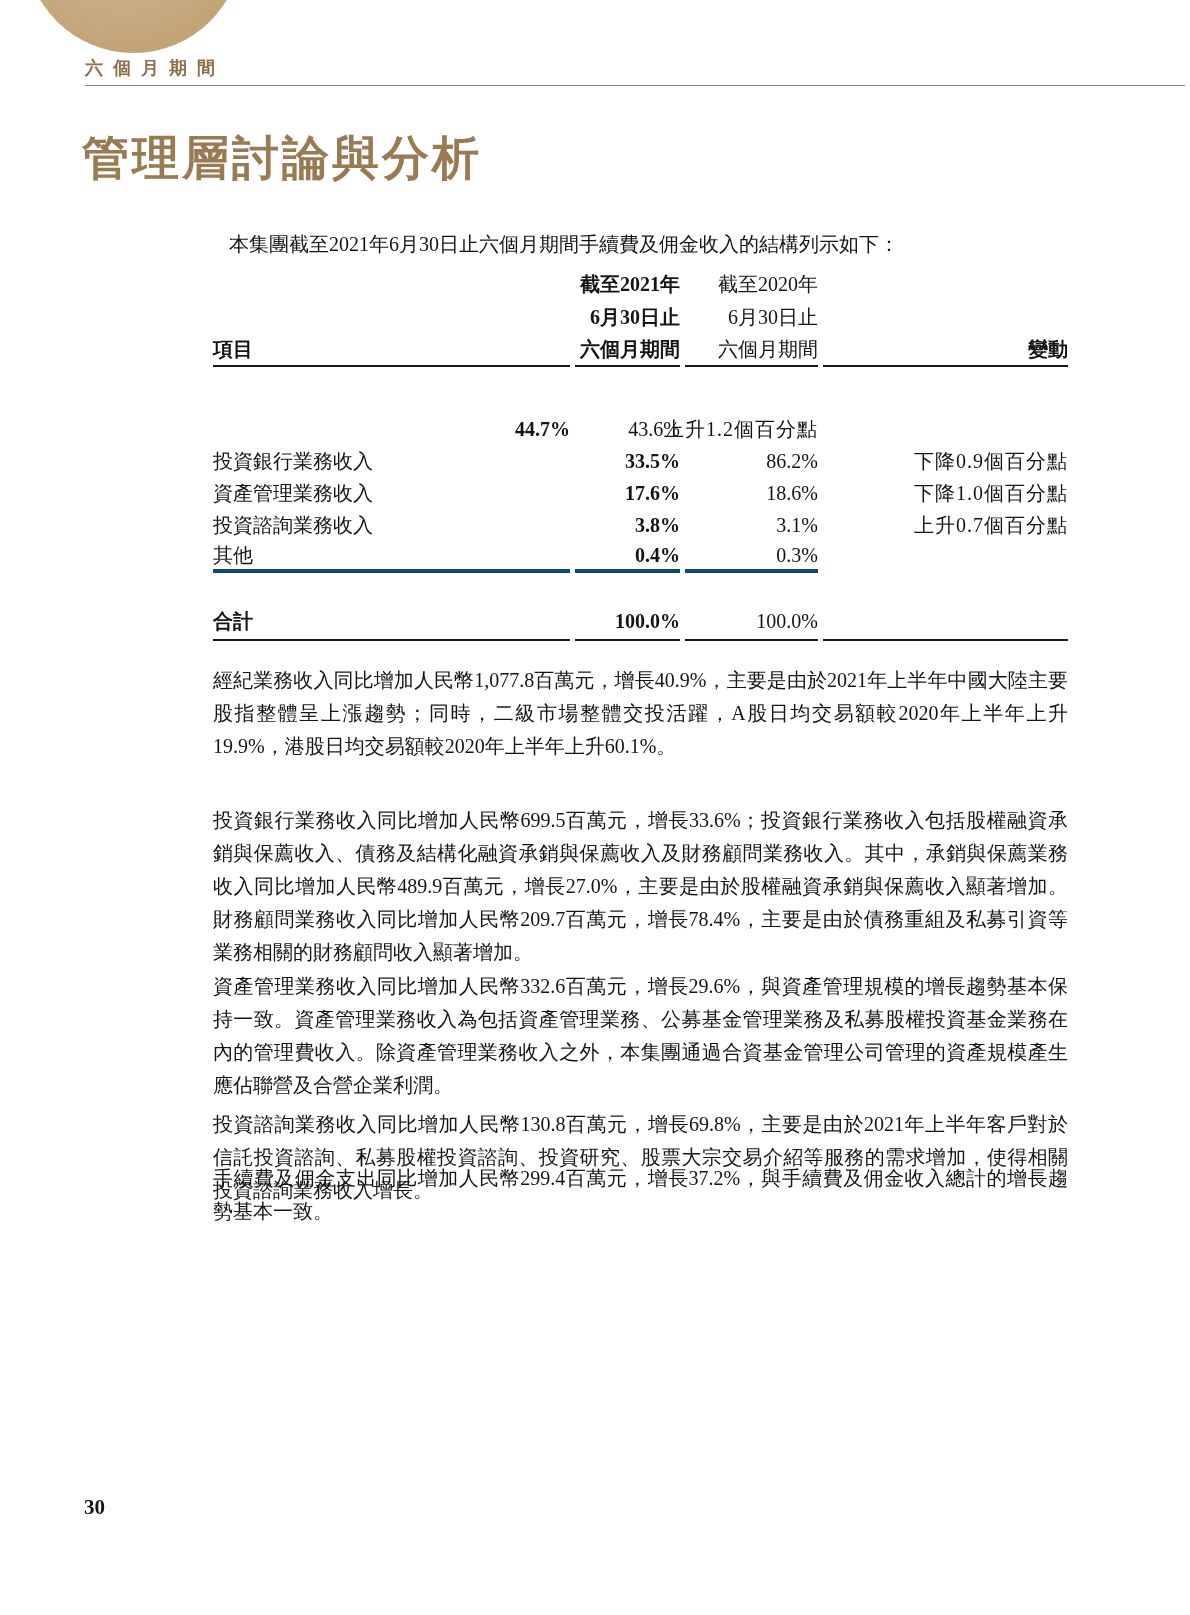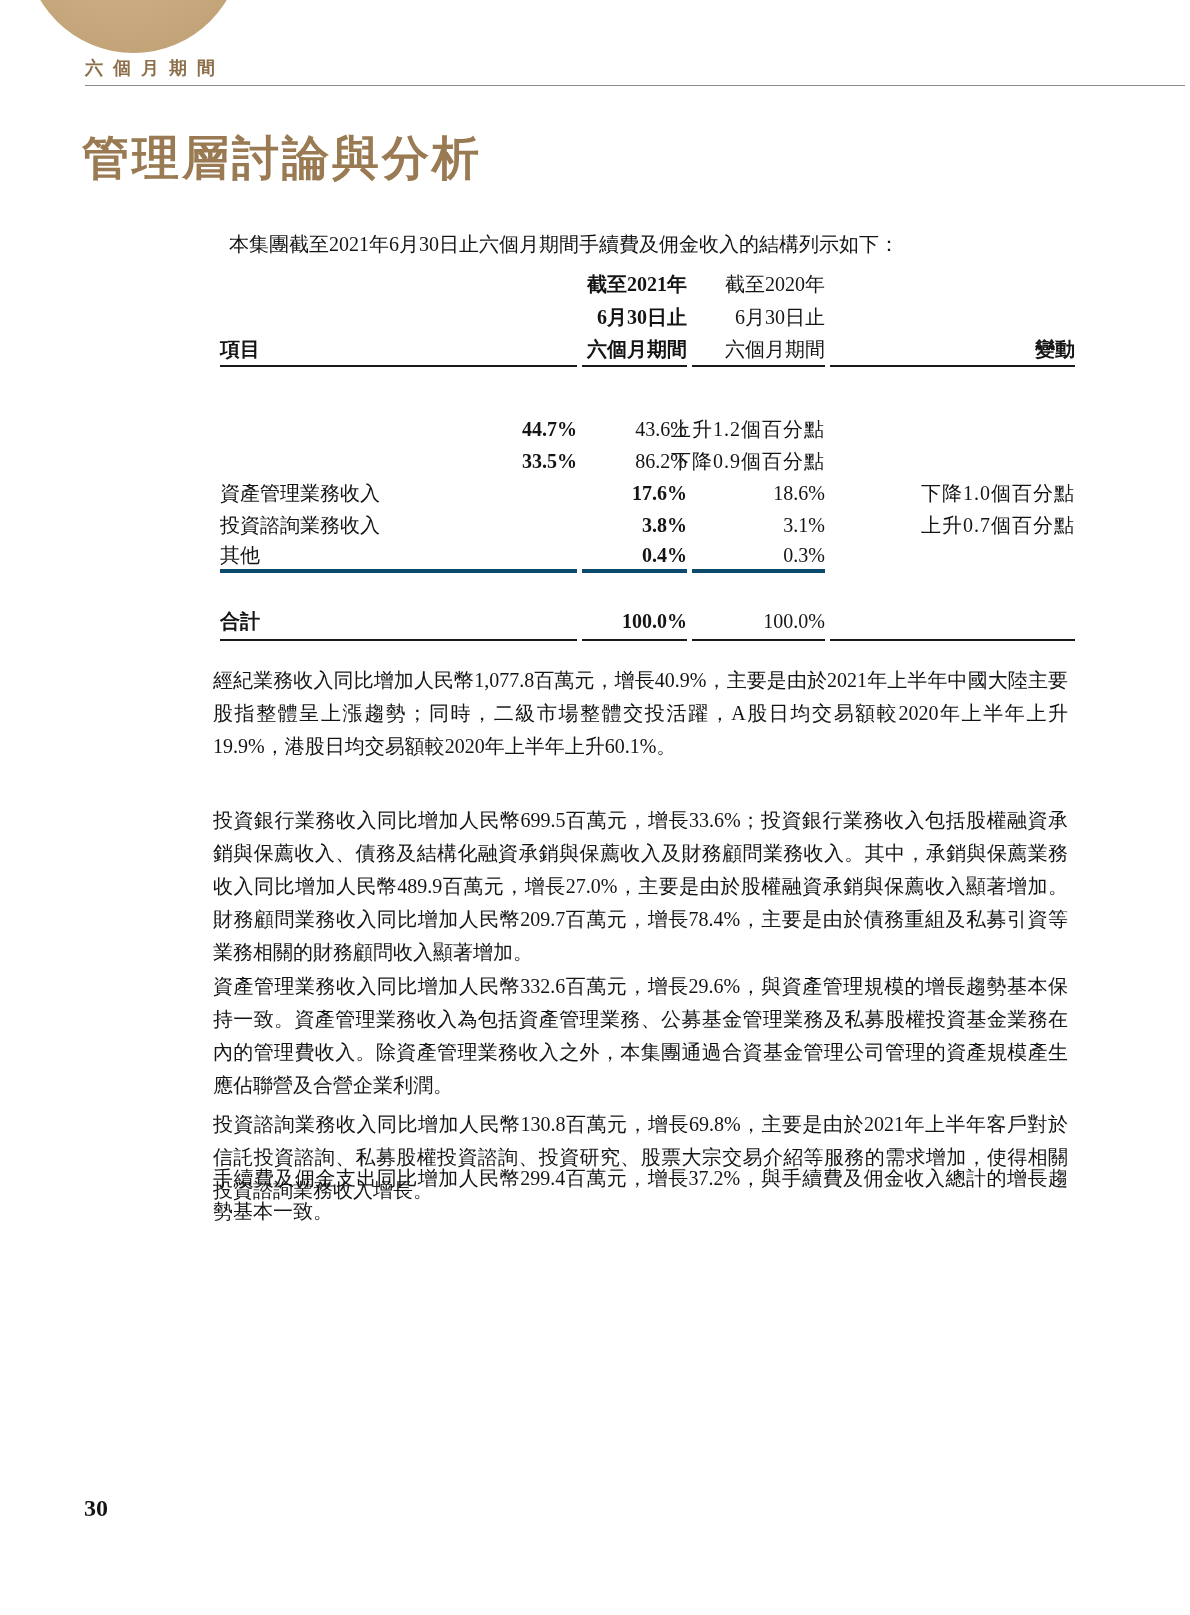--- a/index.html
+++ b/index.html
@@ -49,40 +49,39 @@
   .p4 { top:1108px; }
   .p5 { top:1162px; }
 
   
   .fee-table { position:absolute; left:213px; top:268px; width:855px; }
   .t-row {
     display:grid;
     grid-template-columns:357px 105px 133px 245px;
     column-gap:5px;
     height:33px;
-    margin-left:7px;
   }
   .t-row > div {
     display:flex; align-items:center;
     font-size:20px; white-space:nowrap;
   }
   .cell-r { justify-content:flex-end; }
   .bold   { font-weight:bold; }
   .hdr-last > div { border-bottom:2px solid #1a1a1a; }
   .data-rows { margin-top:46px; }
   .d-row { height:32px; }
   .d-last > div { border-bottom:4px solid #0c4a6e; }
   .total-row { margin-top:30px; height:38px; }
   .total-row > div { border-bottom:2.5px solid #1a1a1a; }
   .chg { letter-spacing:1px; }
 
   
   .page-number {
     position:absolute; left:84px; top:1495px;
-    font-size:24px; font-weight:bold;
+    font-size:21px; font-weight:bold;
   }
 </style>
 </head>
 <body>
 
 <div class="page">
 
   <div class="logo-circle"></div>
   <div class="company-name">六個月期間</div>
   <div class="header-rule"></div>
@@ -111,20 +110,21 @@
       <div class="cell-r bold">變動</div>
     </div>
 
     <div class="data-rows">
       <div class="t-row d-row">
         <div class="cell-r bold">44.7%</div>
         <div class="cell-r">43.6%</div>
         <div class="cell-r chg">上升1.2個百分點</div>
       </div>
       <div class="t-row d-row">
+        <div>投資銀行業務收入</div>
         <div class="cell-r bold">33.5%</div>
         <div class="cell-r">86.2%</div>
         <div class="cell-r chg">下降0.9個百分點</div>
       </div>
       <div class="t-row d-row">
         <div>資產管理業務收入</div>
         <div class="cell-r bold">17.6%</div>
         <div class="cell-r">18.6%</div>
         <div class="cell-r chg">下降1.0個百分點</div>
       </div>

